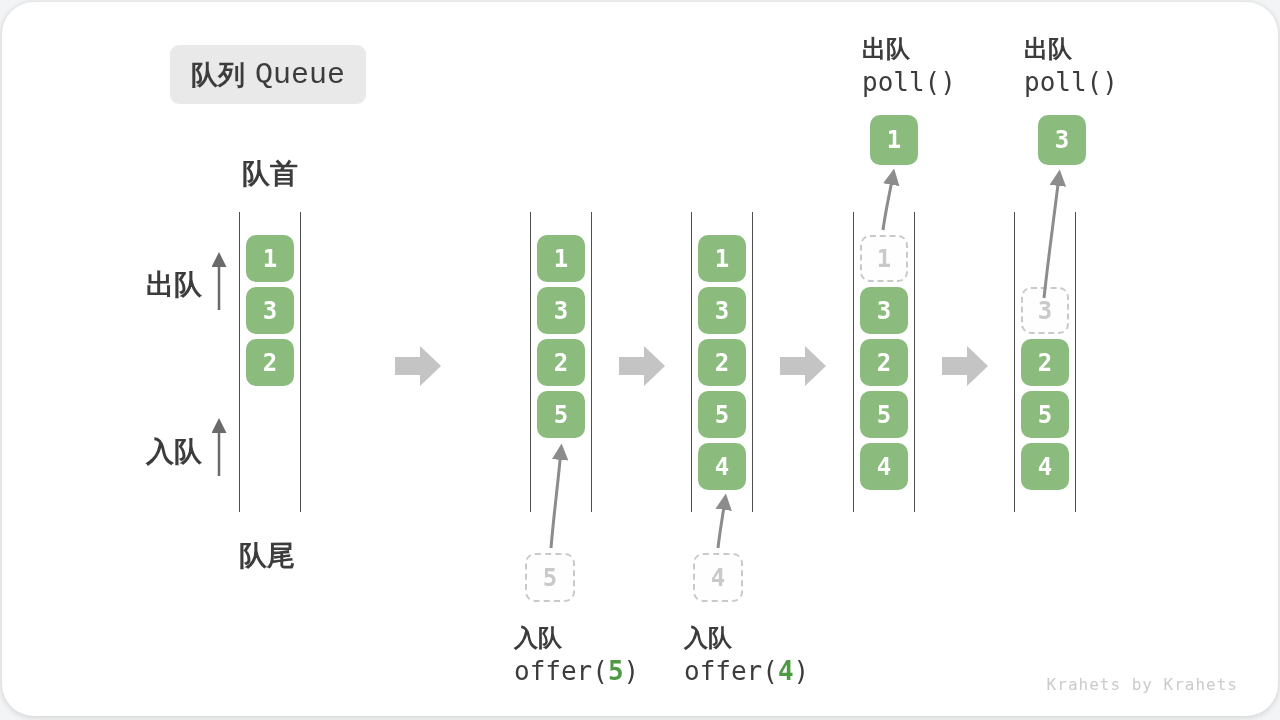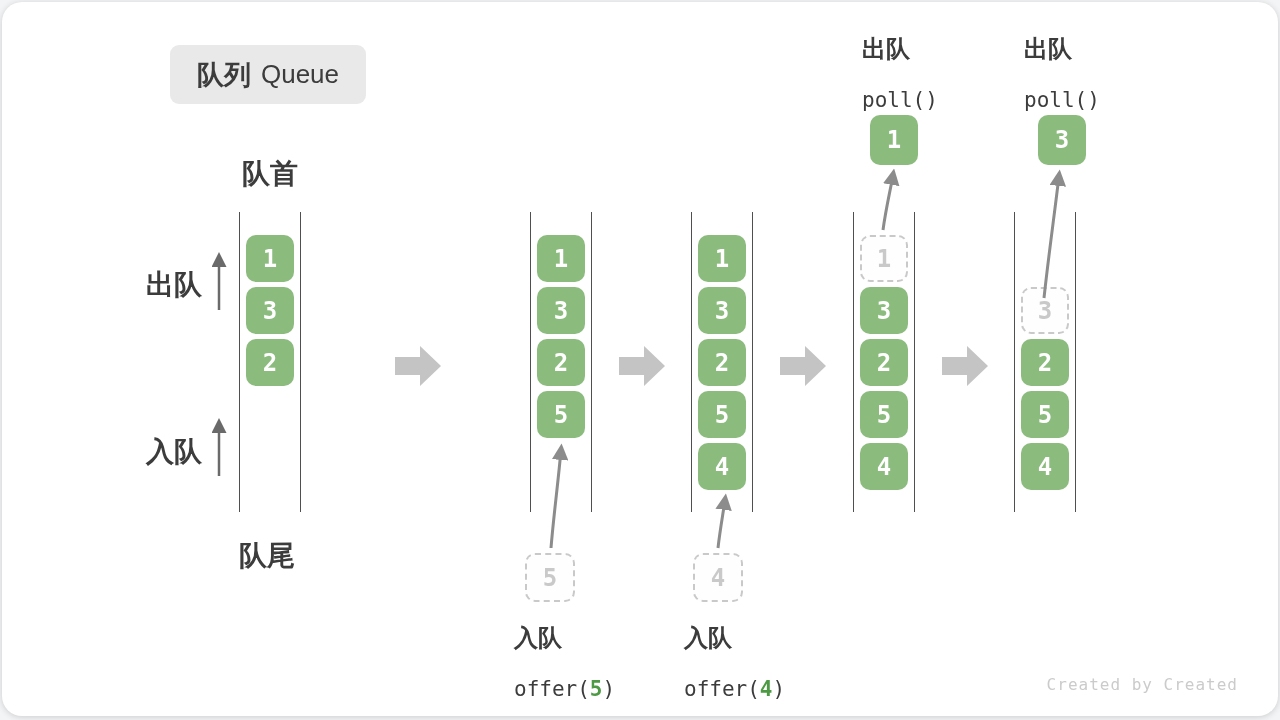--- a/index.html
+++ b/index.html
@@ -3,26 +3,26 @@
 <meta charset="utf-8">
 <style>
   :root{
     --green:#8cbb7e; --arg-green:#4e9a44; --arrow-gray:#c4c4c4; --line-gray:#8c8c8c;
     --text-dark:#3c3c3c; --dashed-gray:#c9c9c9; --wall-gray:#4f4f4f;
   }
   *{box-sizing:border-box;}
   html,body{margin:0;padding:0;width:1280px;height:720px;background:#f3f4f5;
     font-family:"Liberation Sans","DejaVu Sans",sans-serif;}
   .card{position:absolute;left:2px;top:2px;right:2px;bottom:4px;background:#ffffff;
-    border-radius:20px;box-shadow:0 1px 6px rgba(0,0,0,.16);overflow:hidden;}
+    border-radius:32px;box-shadow:0 1px 6px rgba(0,0,0,.16);overflow:hidden;}
 
   .title-box{position:absolute;left:168px;top:43px;width:196px;height:59px;background:#e9e9e9;
     border-radius:9px;display:flex;align-items:center;justify-content:center;gap:10px;}
   .title-zh{font-size:27px;font-weight:bold;color:var(--text-dark);}
-  .title-en{font-size:26px;color:var(--text-dark);font-family:Liberation Sans, sans-serif;}
+  .title-en{font-size:30px;color:var(--text-dark);font-family:Liberation Mono, monospace;}
 
   .lbl{position:absolute;color:var(--text-dark);font-weight:bold;font-size:28px;}
   .lbl.front{left:237px;top:153px;width:62px;text-align:center;}
   .lbl.rear{left:237px;top:535px;width:62px;text-align:left;}
   .lbl.side{width:60px;text-align:right;}
   .lbl.dequeue{left:140px;top:264px;}
   .lbl.enqueue{left:140px;top:431px;}
 
   .qcol{position:absolute;top:210px;width:62px;height:300px;
     border-left:1.5px solid var(--wall-gray);border-right:1.5px solid var(--wall-gray);}
@@ -30,21 +30,21 @@
   .cell{position:absolute;width:48px;height:47px;border-radius:10px;display:flex;
     align-items:center;justify-content:center;font-family:"DejaVu Sans Mono",monospace;
     font-size:24px;font-weight:bold;}
   .cell.green{background:var(--green);color:#ffffff;}
   .cell.dashed{border:2px dashed var(--dashed-gray);color:var(--dashed-gray);background:#fefefe;}
   .qcol .cell{left:6px;}
   .r0{top:23px;} .r1{top:75px;} .r2{top:127px;} .r3{top:179px;} .r4{top:231px;}
 
   .op-top{position:absolute;top:31px;color:var(--text-dark);}
   .op-action{font-size:24px;font-weight:bold;color:var(--text-dark);}
-  .op-code{font-family:"DejaVu Sans Mono",monospace;font-size:21px;color:var(--text-dark);margin-top:23px;}
+  .op-code{font-family:"DejaVu Sans Mono",monospace;font-size:26px;color:var(--text-dark);margin-top:2px;}
   .op-code .arg{color:var(--arg-green);font-weight:bold;}
   .op-bottom{position:absolute;top:620px;}
 
   .out-box{top:113px;height:50px;}
   .pending-box{width:50px;height:49px;}
 
   .overlay{position:absolute;left:0;top:0;pointer-events:none;}
 
   .watermark{position:absolute;right:40px;bottom:22px;font-family:"DejaVu Sans Mono",monospace;
     font-size:16px;color:#cbcbcb;letter-spacing:1px;}
@@ -137,14 +137,14 @@
     <polygon points="617,355 642,355 642,344 663,364 642,384 642,373 617,373" fill="#c4c4c4"></polygon>
     <polygon points="778,355 803,355 803,344 824,364 803,384 803,373 778,373" fill="#c4c4c4"></polygon>
     <polygon points="940,355 965,355 965,344 986,364 965,384 965,373 940,373" fill="#c4c4c4"></polygon>
 
     <path d="M 549,546 C 552,510 556,482 559,448" fill="none" stroke="#8c8c8c" stroke-width="3" marker-end="url(#ah-gray)"></path>
     <path d="M 716,546 C 718,528 721,512 723,498" fill="none" stroke="#8c8c8c" stroke-width="3" marker-end="url(#ah-gray)"></path>
     <path d="M 881,228 C 884,206 888,190 891,173" fill="none" stroke="#8c8c8c" stroke-width="3" marker-end="url(#ah-gray)"></path>
     <path d="M 1042,296 C 1047,250 1052,216 1057,174" fill="none" stroke="#8c8c8c" stroke-width="3" marker-end="url(#ah-gray)"></path>
   </svg>
 
-  <div class="watermark">Created by Created</div>
+  <div class="watermark">Krahets by Krahets</div>
 </div>
 
 </body></html>

